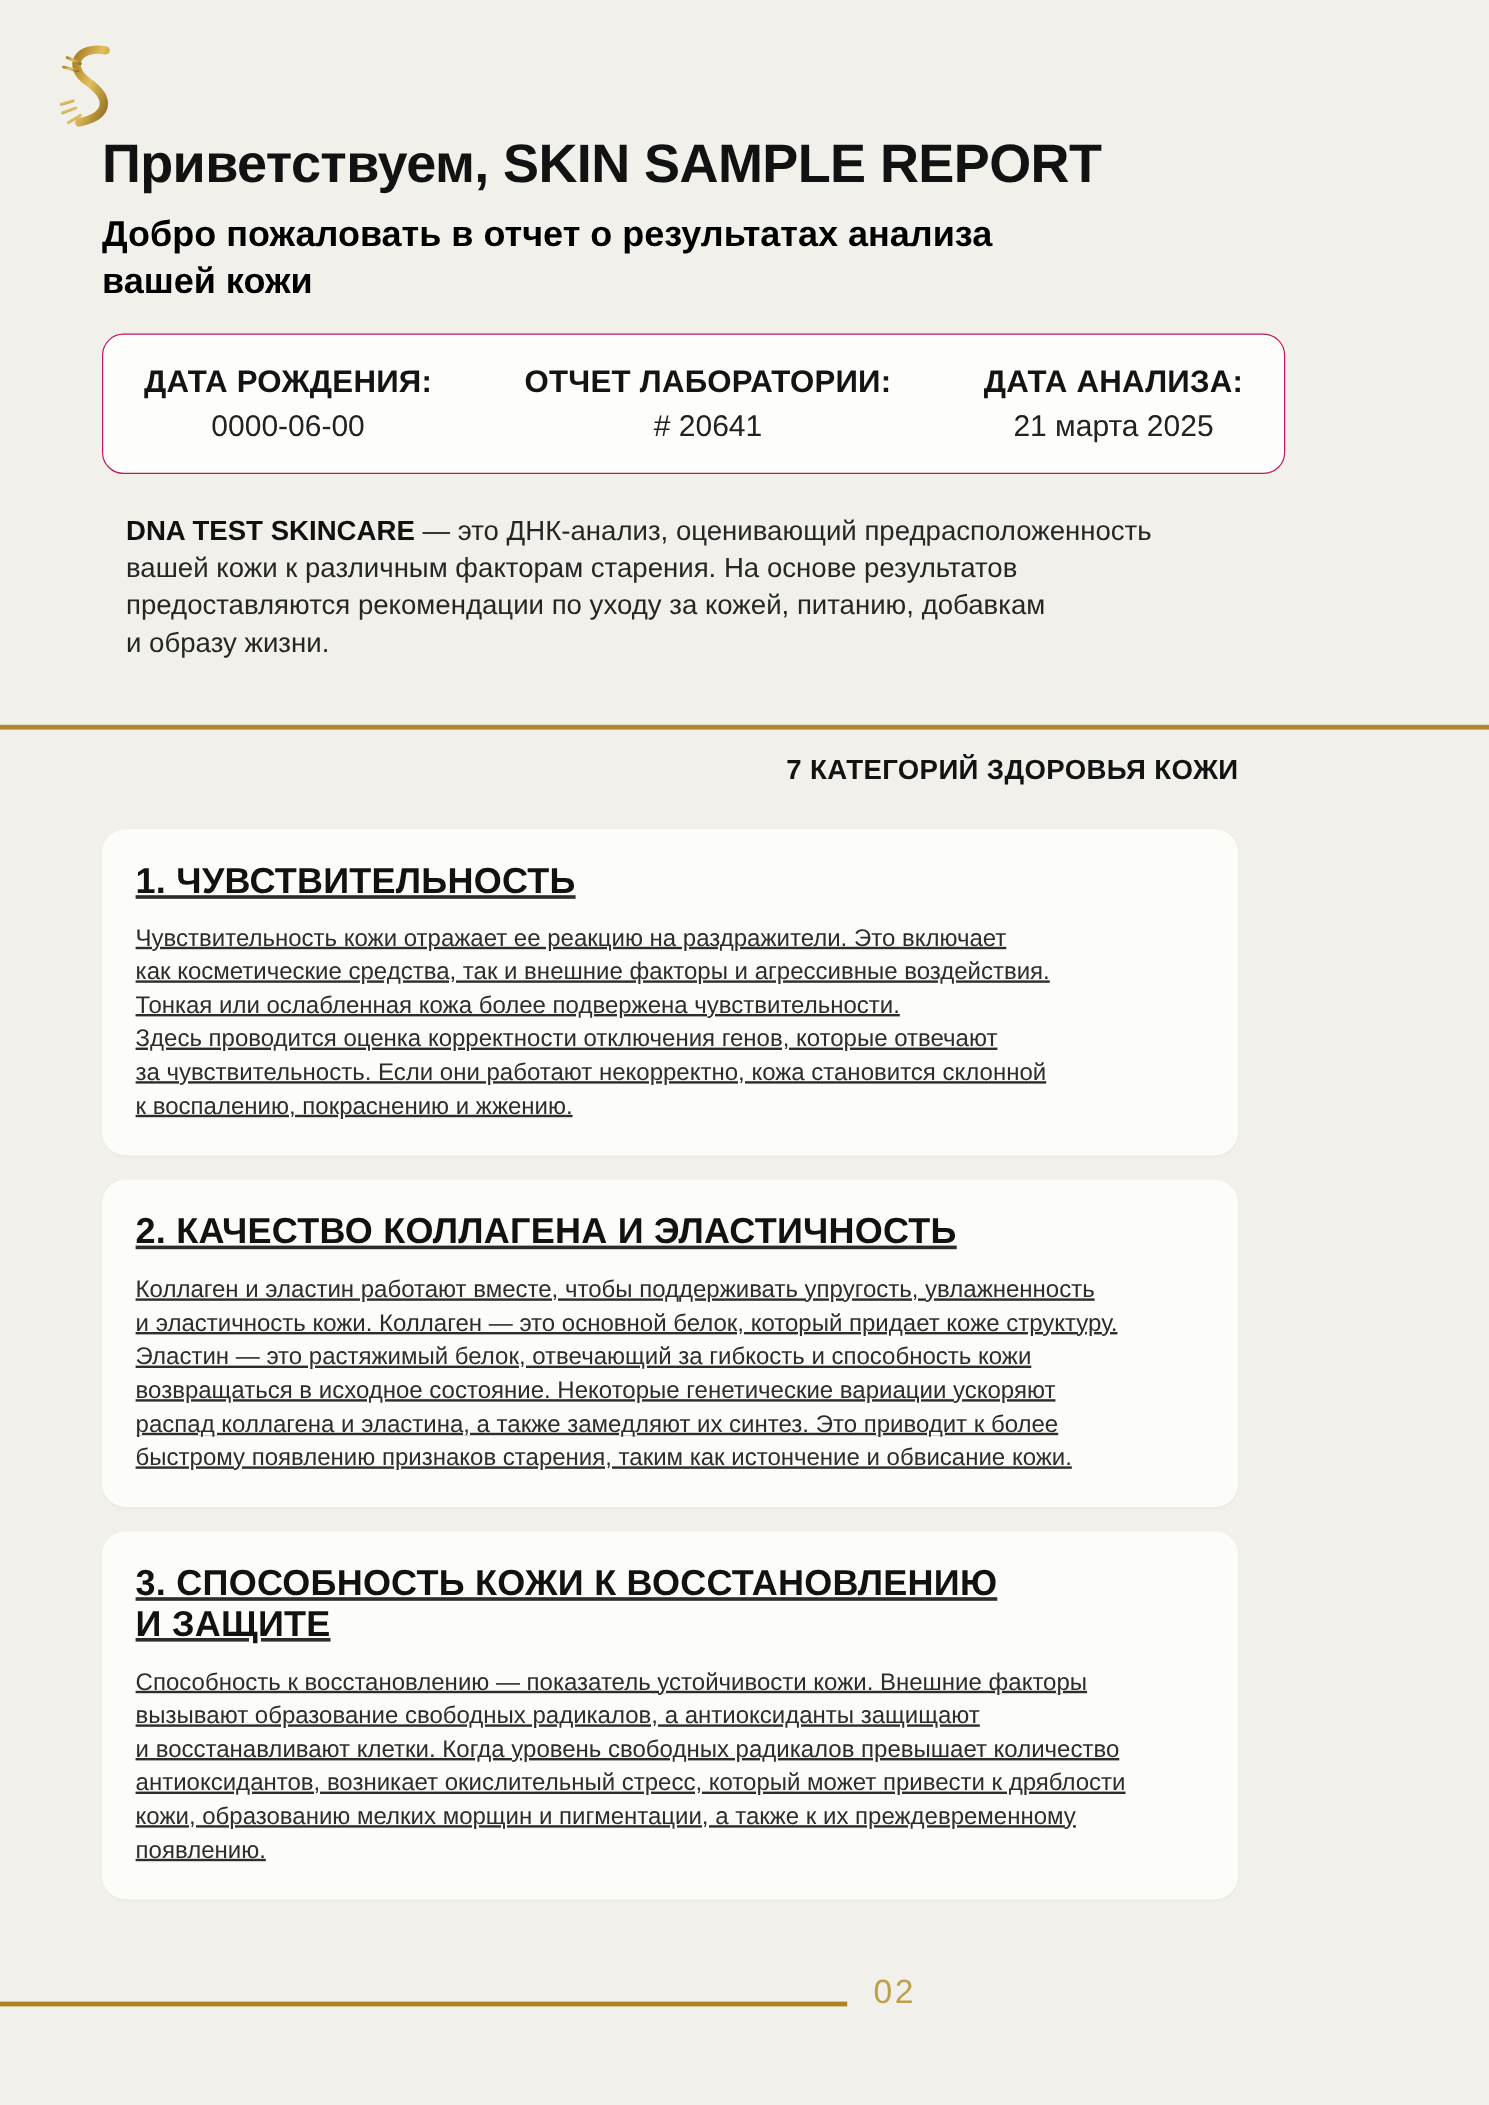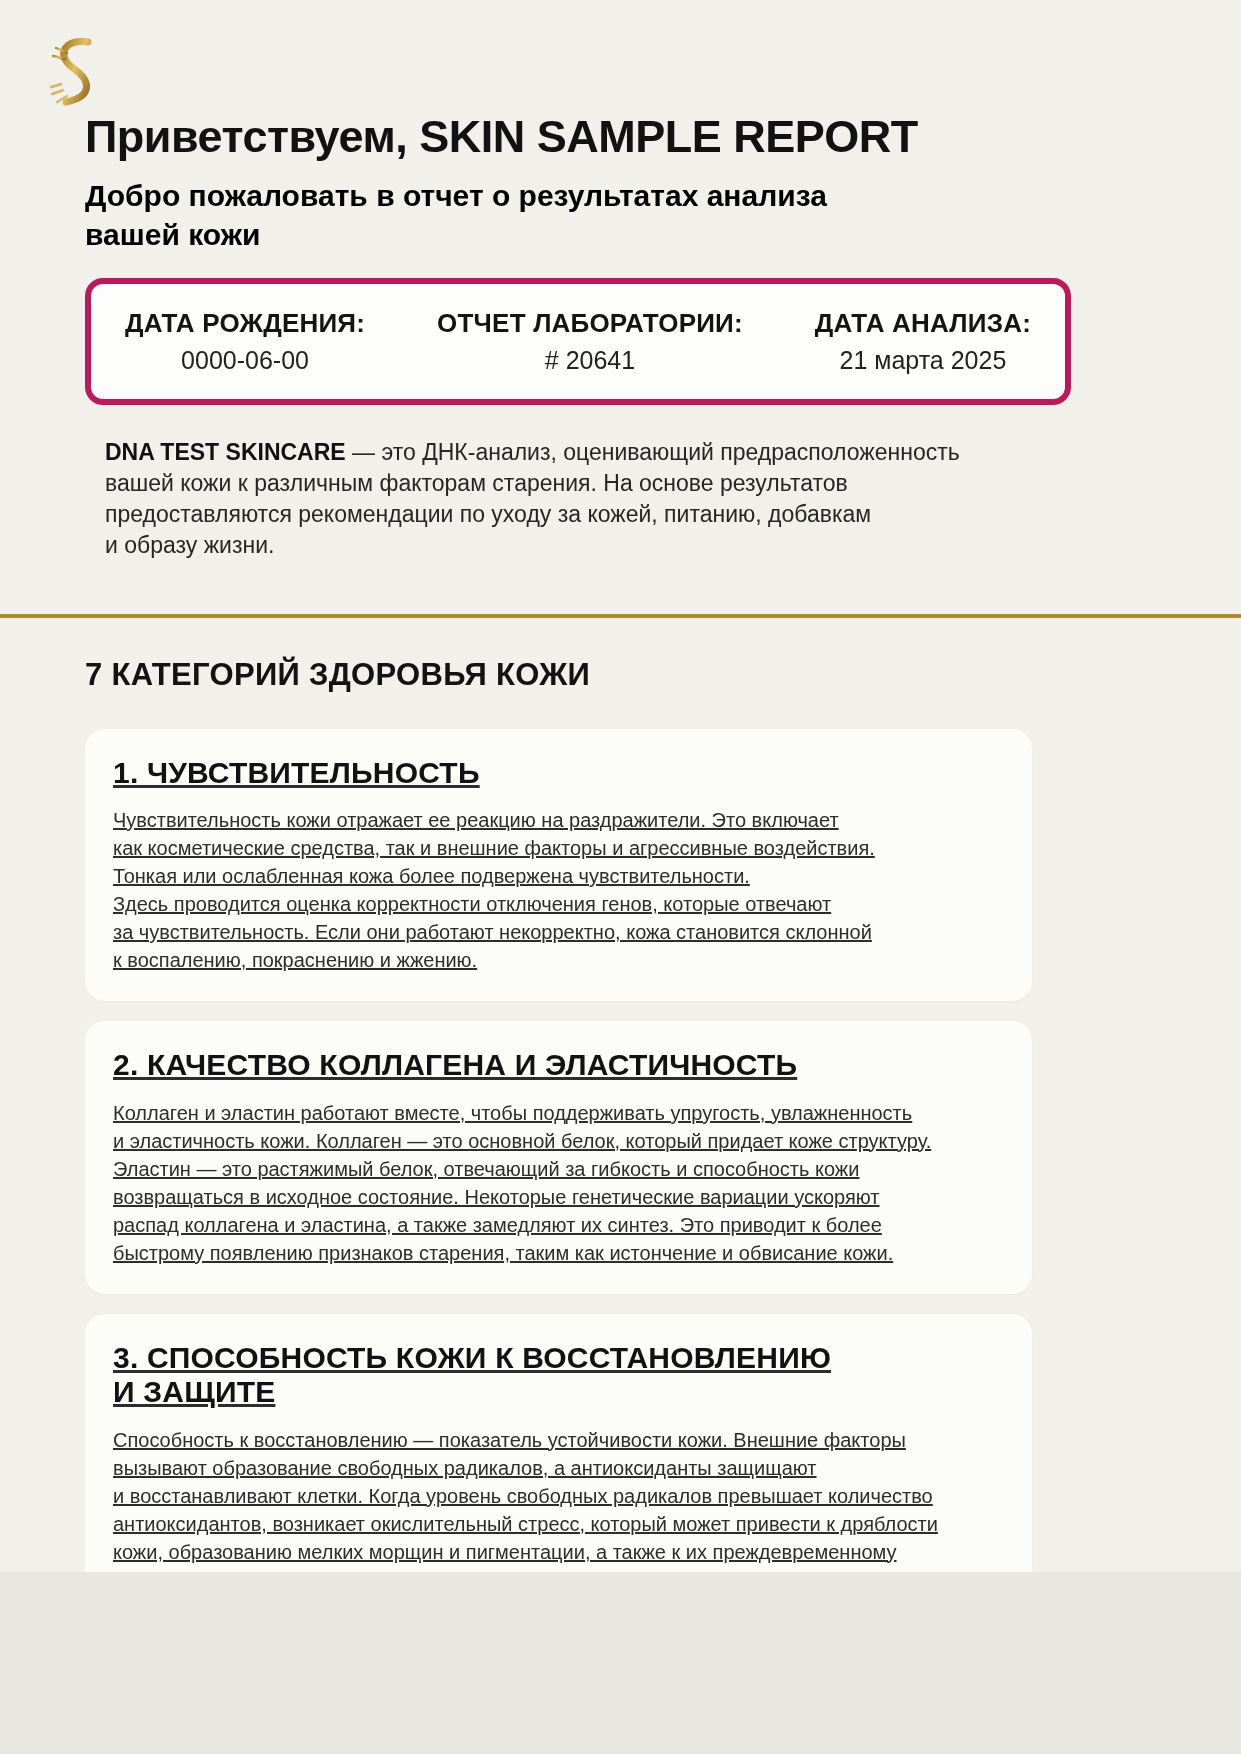--- a/index.html
+++ b/index.html
@@ -1,18 +1,18 @@
 <!DOCTYPE html>
 <html lang="ru"><head>
 <meta charset="utf-8">
 <style>
   * { margin:0; padding:0; box-sizing:border-box; }
   html,body { background:#e8e7e1; }
   .page {
-    width:1241px; height:1572px;
+    width:1241px; height:1754px;
     position:relative;
     margin:0 auto;
     background:#f1f0ea;
     font-family:"Liberation Sans", sans-serif;
     color:#2d2d2d;
     overflow:hidden;
   }
   .top { padding:35px 170px 0 85px; }
   .logo { display:block; margin-left:-42px; }
   h1.title {
@@ -21,44 +21,44 @@
     color:#121212; line-height:1.08;
   }
   h2.subtitle {
     margin-top:14px;
     font-size:30px; font-weight:700; color:#000000;
     line-height:1.3; white-space:pre-line;
   }
   .info-box {
     margin-top:24px;
     background:#fdfdfb;
-    border:6px solid #be185d;
+    border:1px solid #be185d;
     border-radius:18px;
     padding:24px 34px;
     display:flex; justify-content:space-between; align-items:flex-start;
   }
   .info-field { text-align:center; }
   .info-label { font-size:26px; font-weight:800; color:#141414; letter-spacing:0.2px; }
   .info-value { margin-top:7px; font-size:25px; font-weight:400; color:#222; }
   .intro {
     margin-top:32px; padding-left:20px;
     font-size:23px; line-height:1.36; color:#262626;
     white-space:pre-line;
   }
   .intro strong { font-weight:800; color:#111; }
   .divider {
     margin-top:52px;
     width:100%; height:4px;
     background:#b1872a;
   }
   .section { padding:0 209px 0 85px; }
   .section-heading {
-    margin-top:39px;
-    text-align:left;
-    font-size:31px; font-weight:800; color:#131313; letter-spacing:0.3px;
+    margin-top:20px;
+    text-align:right;
+    font-size:23px; font-weight:800; color:#131313; letter-spacing:0.3px;
   }
   .card {
     margin-top:20px;
     background:#fcfcf9;
     border-radius:20px;
     padding:27px 20px 27px 28px;
     box-shadow:0 1px 2px rgba(0,0,0,0.03);
     text-decoration:underline;
   }
   .card:first-of-type { margin-top:36px; }

